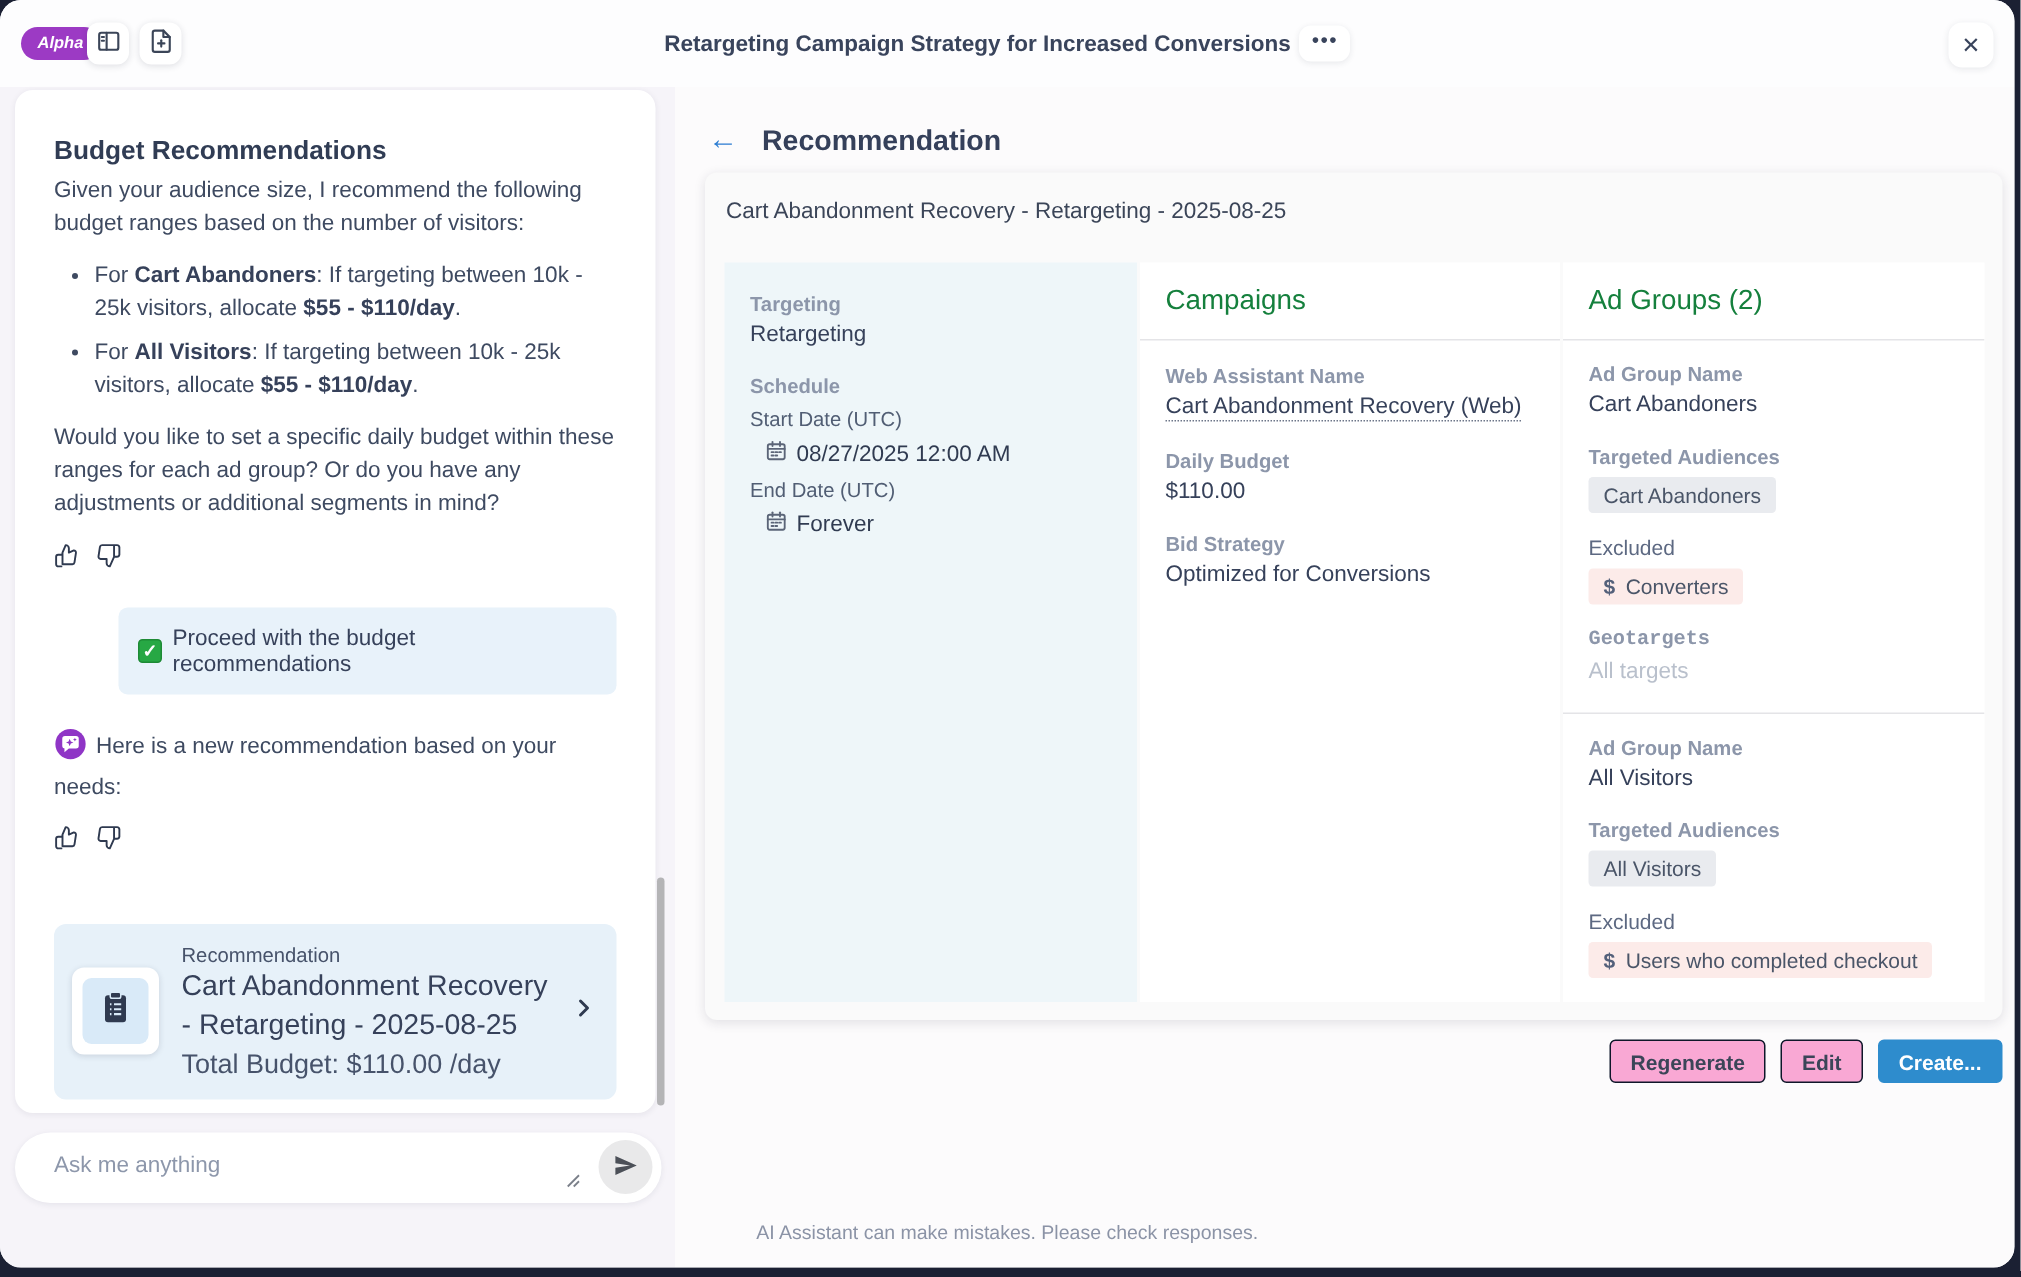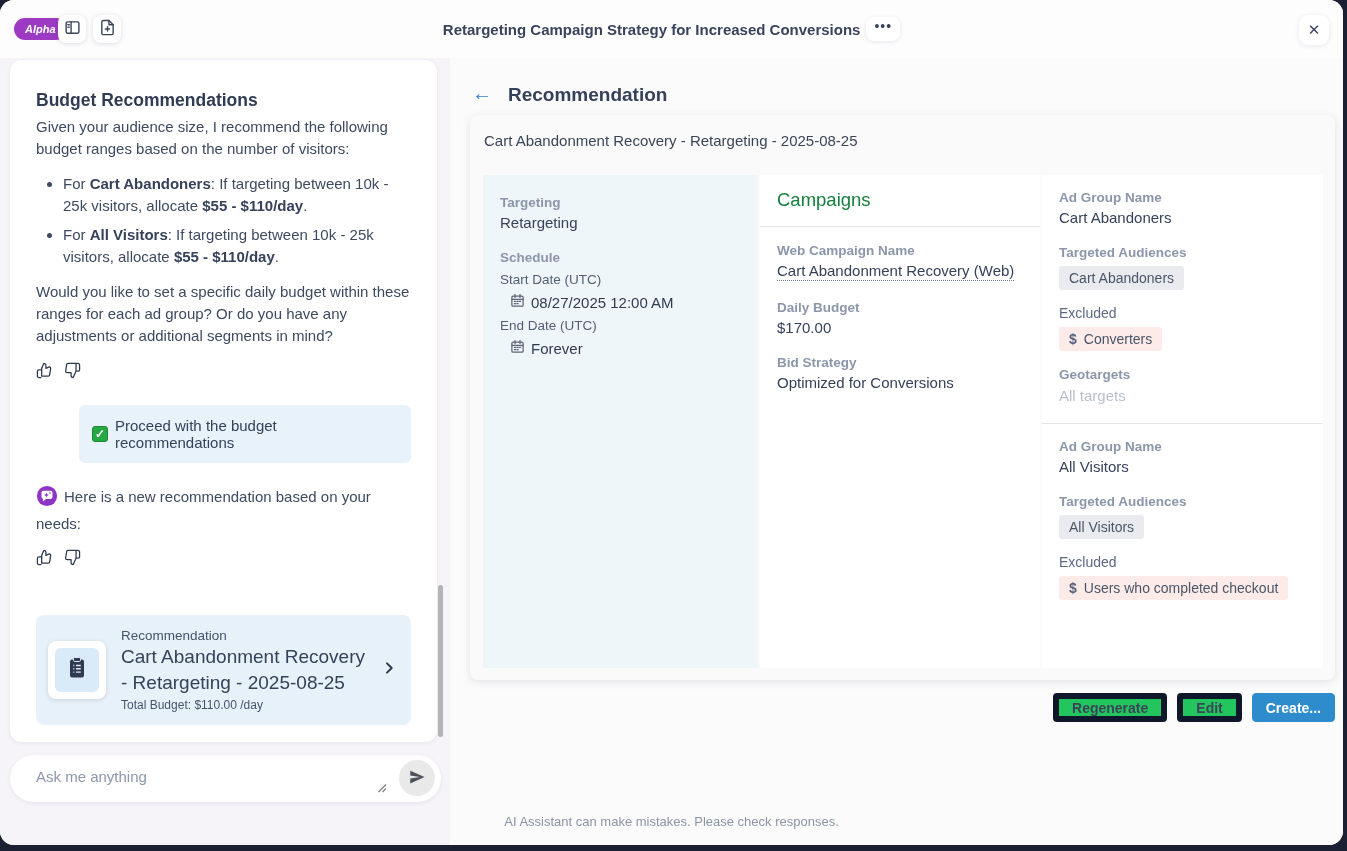--- a/index.html
+++ b/index.html
@@ -77,21 +77,21 @@
     display:flex; align-items:center; gap:15px; cursor:pointer;
   }
   .rec-icon-box {
     width:58px; height:58px; background:#fff; border-radius:8px;
     box-shadow:0 1px 4px rgba(30,35,60,0.15); display:grid; place-items:center; flex:0 0 auto;
   }
   .rec-icon-inner { width:44px; height:44px; background:#d9eaf8; border-radius:6px; display:grid; place-items:center; }
   .rec-text { flex:1 1 auto; }
   .rec-label { font-size:13.5px; color:#47536b; margin-bottom:1px; }
   .rec-title { font-size:19px; color:#36415a; line-height:1.38; }
-  .rec-sub { font-size:12px; color:#47536b; margin-top:2px; }
+  .rec-sub { font-size:18px; color:#47536b; margin-top:2px; }
   .rec-chevron { flex:0 0 auto; margin-right:2px; }
   .chat-scroll-thumb {
     position:absolute; right:7px; top:527px; width:5px; height:152px;
     background:#b4b4b6; border-radius:3px; cursor:pointer;
   }
   .chat-input-pill {
     position:absolute; left:10px; top:697px; width:431px; height:47px;
     background:#fff; border-radius:24px; box-shadow:0 1px 4px rgba(30,35,60,0.08);
   }
   .chat-input-pill textarea {
@@ -139,21 +139,21 @@
     font-size:14px; color:#4a5568; border-radius:3px; padding:4px 10px;
   }
   .pill-gray { background:#e9ebef; }
   .pill-pink { background:#fcebe9; }
   .dollar { font-weight:bold; color:#53607a; }
   .muted-value { font-size:15px; color:#b9c0cc; margin-top:5px; }
   .actions-row { position:absolute; right:8px; top:635px; display:flex; gap:10px; }
   .btn {
     height:29px; padding:0 13px; border-radius:4px; font-size:14px; font-weight:bold;
     font-family:"Liberation Sans", sans-serif; cursor:pointer;
-    background:#22c55e; border:6px solid #0f172a; color:#3b4558;
+    background:#f9a8d4; border:1px solid #0f172a; color:#3b4558;
   }
   .btn-primary { background:#2e8ccd; border:1px solid #2e8ccd; color:#ffffff; }
   .footer-note {
     position:absolute; left:0; right:0; top:814px; text-align:center;
     font-size:13px; color:#8b93a6;
   }
 </style>
 </head>
 <body>
 
@@ -346,44 +346,45 @@
                   <line x1="11" y1="17" x2="13" y2="17"></line>
               </svg>
             </span>
             <span>Forever</span>
           </div>
         </div>
 
         <div class="col col-campaigns">
           <div class="col-header">Campaigns</div>
           <div class="col-body">
-            <div class="field-label">Web Campaign Name</div>
+            <div class="field-label">Web Assistant Name</div>
             <div class="field-value"><span class="dotted-underline">Cart Abandonment Recovery (Web)</span></div>
             <div class="field-label field-gap">Daily Budget</div>
-            <div class="field-value">$170.00</div>
+            <div class="field-value">$110.00</div>
             <div class="field-label field-gap">Bid Strategy</div>
             <div class="field-value">Optimized for Conversions</div>
           </div>
         </div>
 
         <div class="col col-adgroups">
+          <div class="col-header">Ad Groups (2)</div>
 
           <div class="adgroup-block first">
             <div class="field-label">Ad Group Name</div>
             <div class="field-value">Cart Abandoners</div>
             <div class="field-label field-gap">Targeted Audiences</div>
             <div class="pill-row"><span class="pill pill-gray">Cart Abandoners</span></div>
             <div class="excluded-label">Excluded</div>
             <div class="pill-row">
               <span class="pill pill-pink">
                   <span class="dollar">$</span>
                   <span>Converters</span>
                 </span>
             </div>
-            <div class="field-label" style="margin-top:16px;">Geotargets</div>
+            <div class="field-label" style="margin-top:16px;font-family:Liberation Mono, monospace;">Geotargets</div>
             <div class="muted-value">All targets</div>
           </div>
 
           <div class="adgroup-block">
             <div class="field-label">Ad Group Name</div>
             <div class="field-value">All Visitors</div>
             <div class="field-label field-gap">Targeted Audiences</div>
             <div class="pill-row"><span class="pill pill-gray">All Visitors</span></div>
             <div class="excluded-label">Excluded</div>
             <div class="pill-row">

